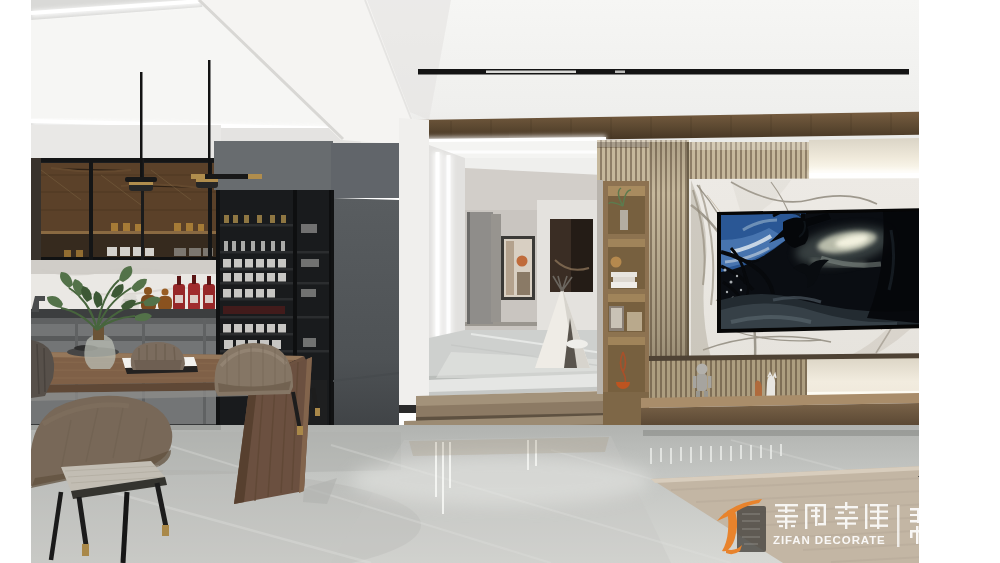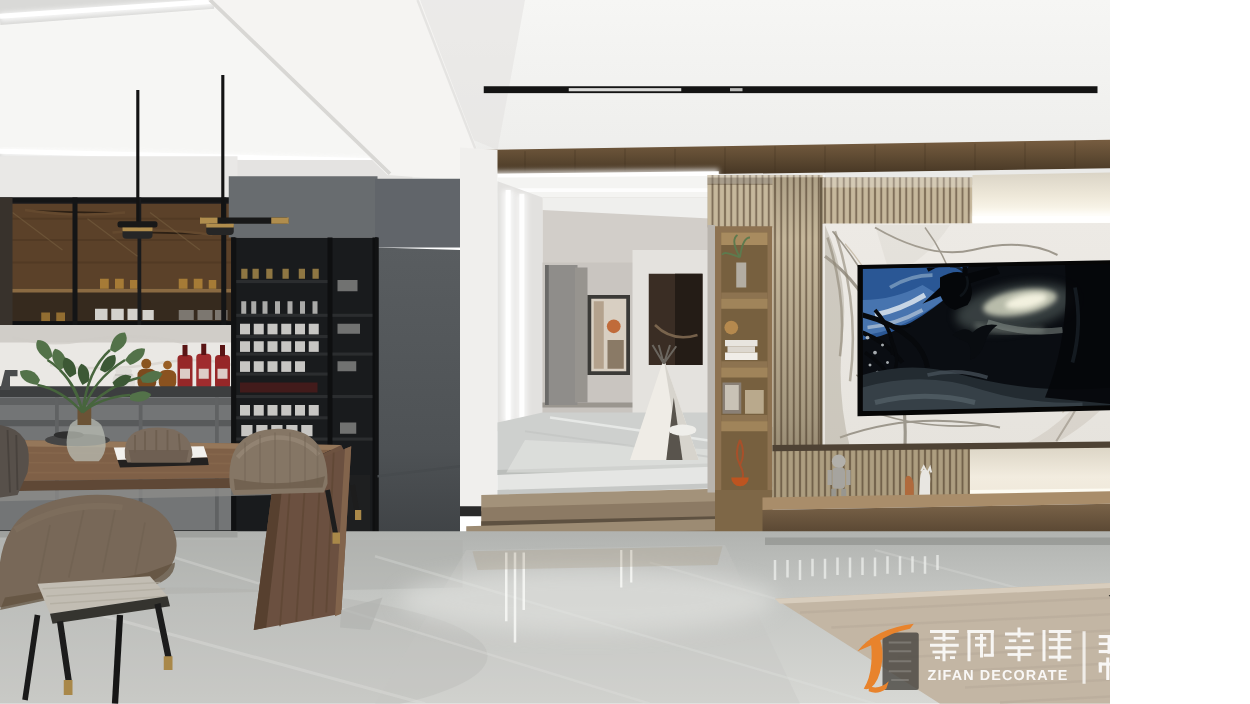--- a/index.html
+++ b/index.html
@@ -1,16 +1,16 @@
 <!DOCTYPE html>
 <html><head>
 <meta charset="utf-8">
 <style>
 html,body{margin:0;padding:0;background:#ffffff;}
-#scene{position:relative;width:888px;height:563px;overflow:hidden;font-family:"Liberation Sans",sans-serif;}
+#scene{position:relative;width:888px;height:563px;overflow:hidden;font-family:"Liberation Sans",sans-serif;margin-left:31px;}
 </style>
 </head>
 <body>
 <div id="scene">
 <svg width="1000" height="563" viewBox="0 0 1000 563">
 <defs>
 <linearGradient id="ceilR" x1="0" y1="0" x2="0" y2="1">
  <stop offset="0" stop-color="#f6f6f4"></stop>
           <stop offset="0.75" stop-color="#efefed"></stop>
           <stop offset="1" stop-color="#e7e6e4"></stop>

